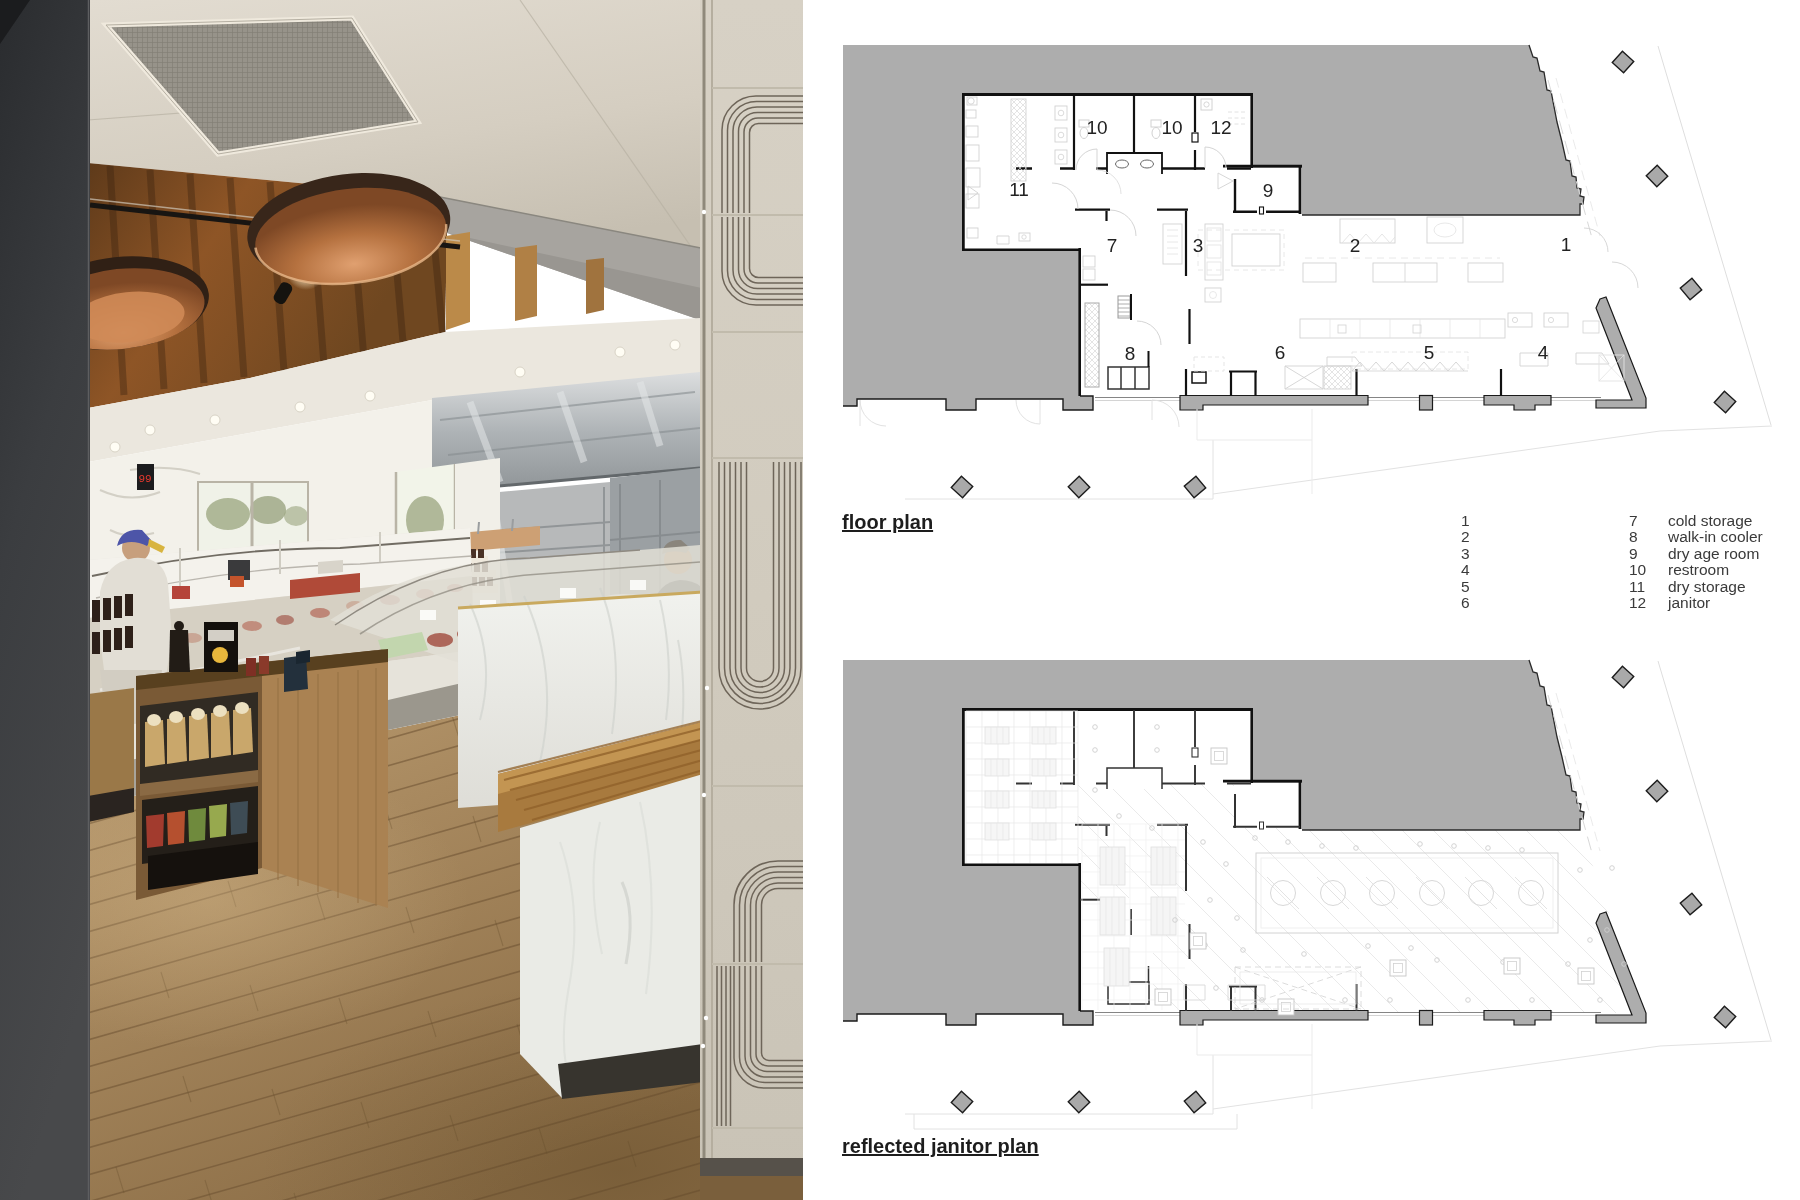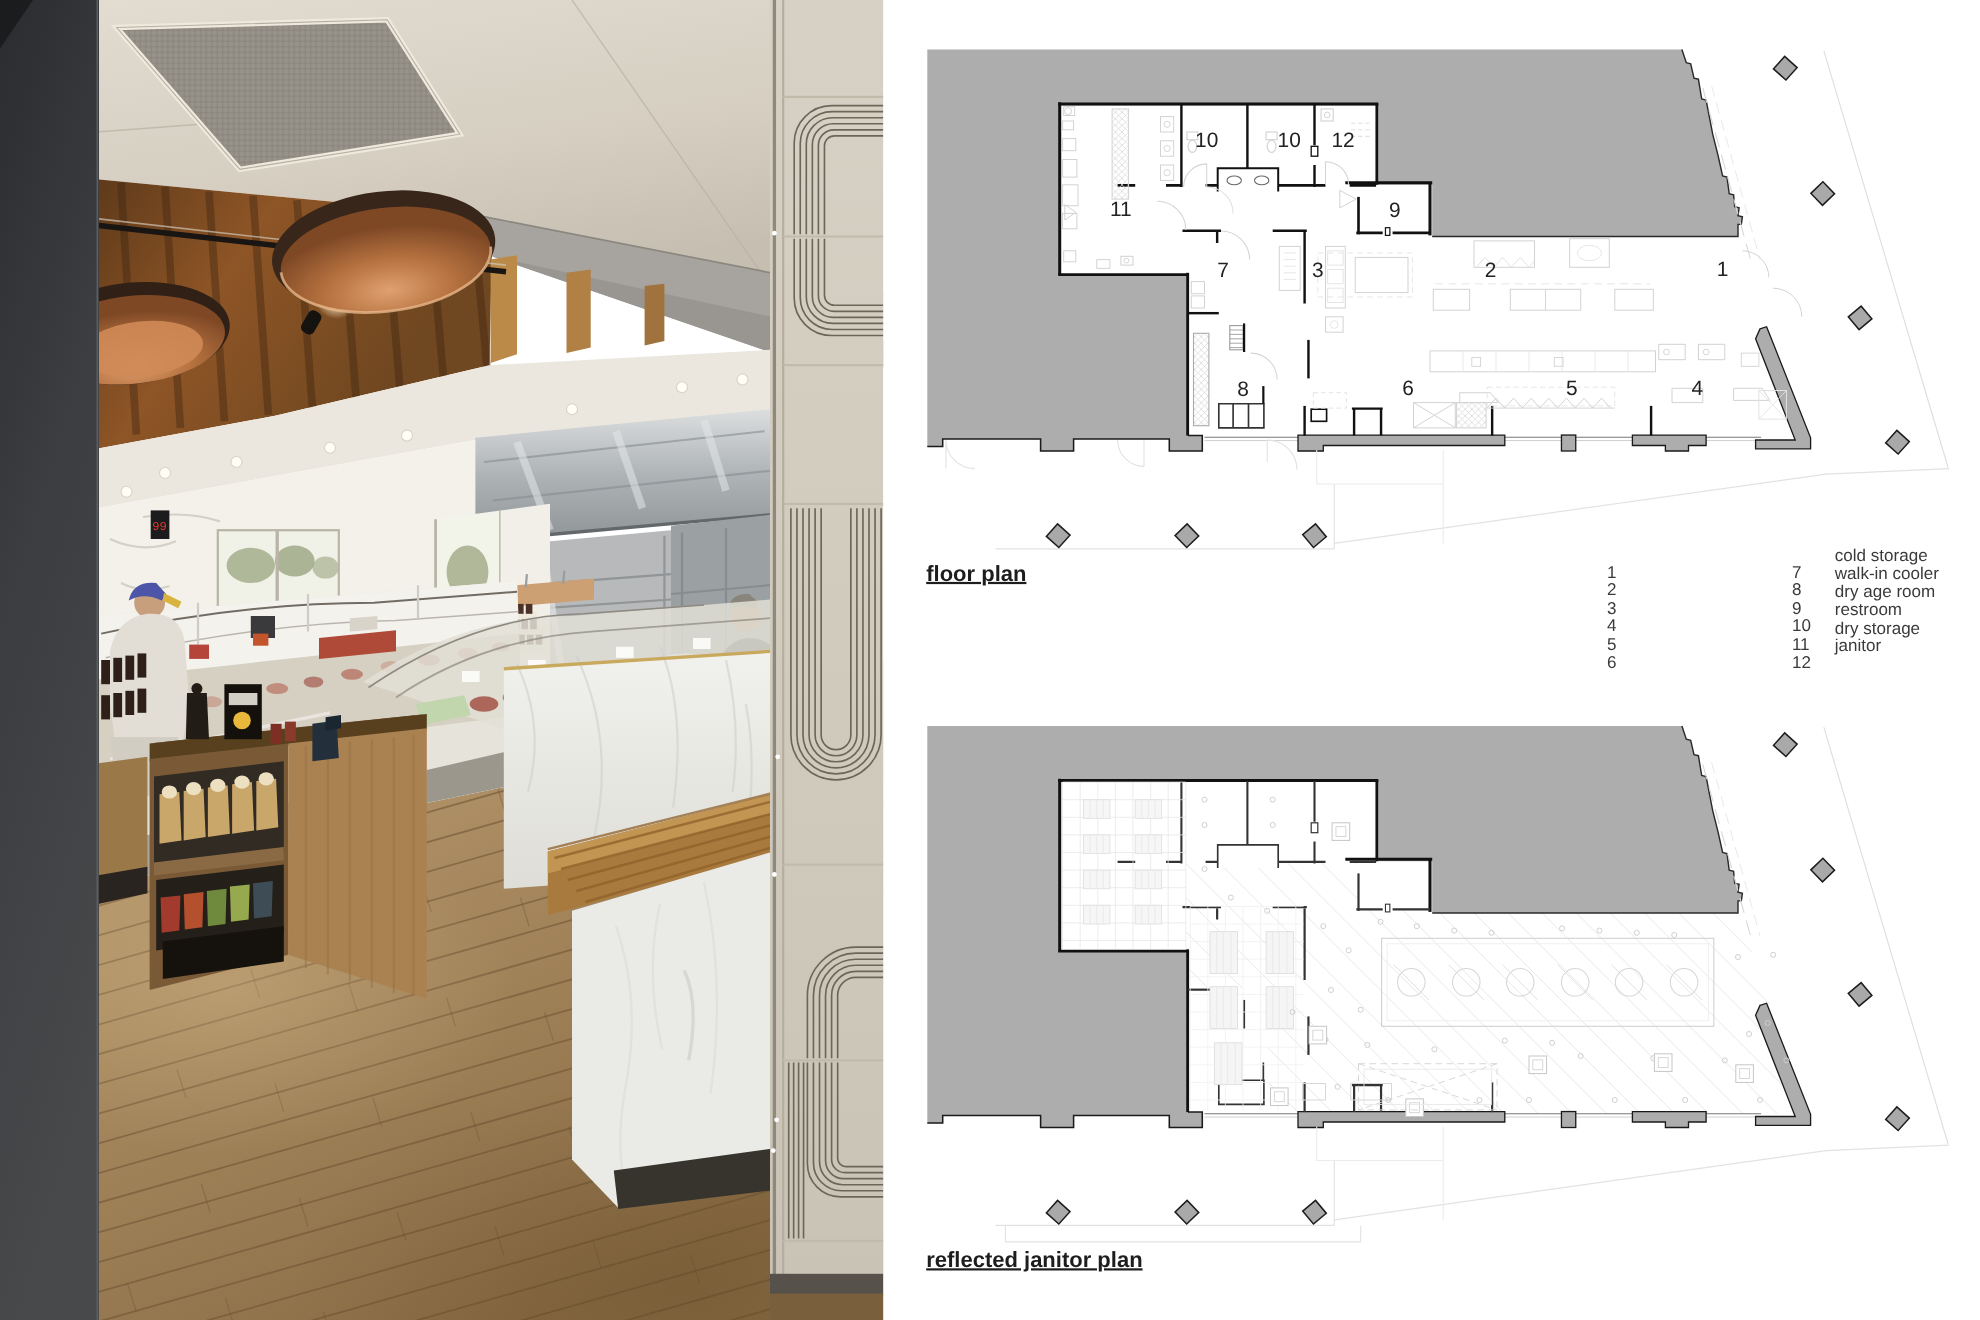--- a/index.html
+++ b/index.html
@@ -866,15 +866,15 @@
 
 <div class="lab" style="left:842px;top:511px;">floor plan</div>
 
 <div class="lab" style="left:842px;top:1135px;">reflected janitor plan</div>
 
 <div class="legend" style="left:1461px;top:513px;">1<br>2<br>3<br>4<br>5<br>6</div>
 
 
 <div class="legend" style="left:1629px;top:513px;">7<br>8<br>9<br>10<br>11<br>12</div>
 
-<div class="legend" style="left:1668px;top:498px;">cold storage<br>walk-in cooler<br>dry age room<br>restroom<br>dry storage<br>janitor</div>
+<div class="legend" style="left:1668px;top:513px;">cold storage<br>walk-in cooler<br>dry age room<br>restroom<br>dry storage<br>janitor</div>
 
 </div>
 
 </body></html>

